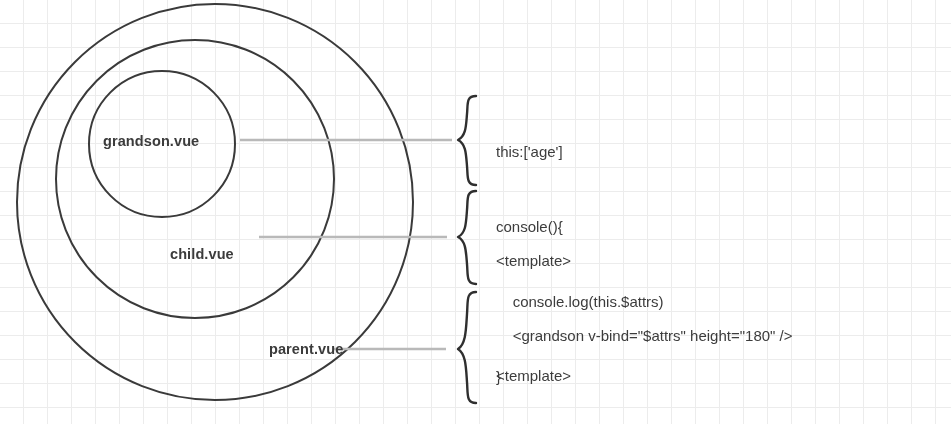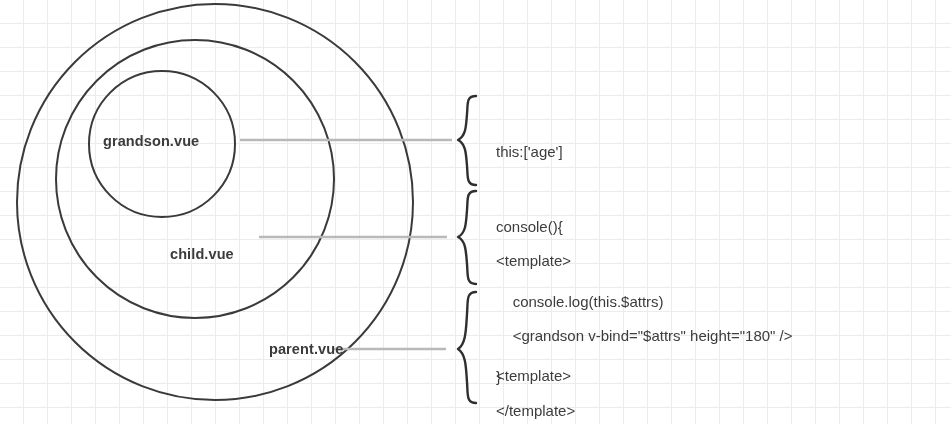--- a/index.html
+++ b/index.html
@@ -99,21 +99,20 @@
   <div class="code-block" id="code-grandson">
     <div class="code-line">this:['age']</div>
     <div class="code-line">console(){</div>
     <div class="code-line">    console.log(this.$attrs)</div>
     <div class="code-line">}</div>
   </div>
 
   <div class="code-block" id="code-child">
     <div class="code-line">&lt;template&gt;</div>
     <div class="code-line">    &lt;grandson v-bind="$attrs" height="180" /&gt;</div>
-    <div class="code-line">&lt;/template&gt;</div>
   </div>
 
   <div class="code-block" id="code-parent">
     <div class="code-line">&lt;template&gt;</div>
     
     
   </div>
 
 </div>
 

